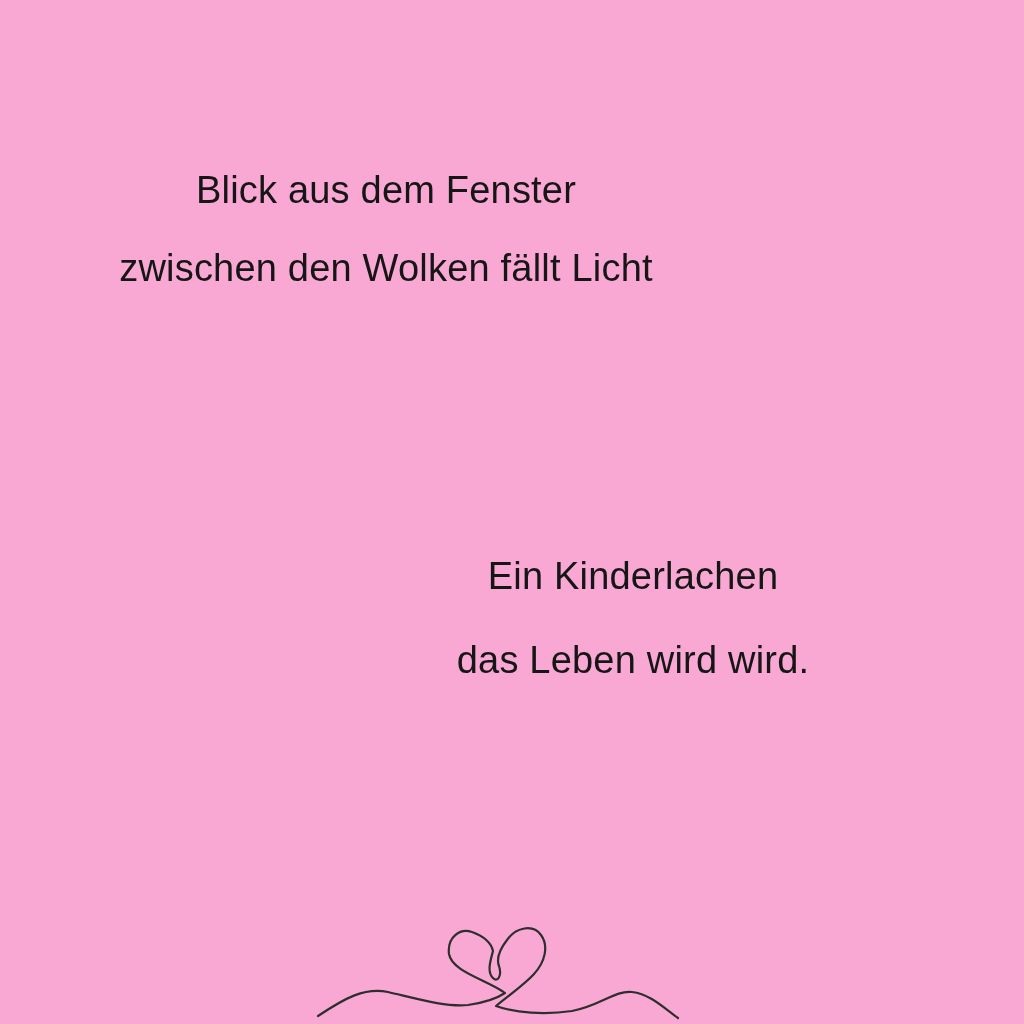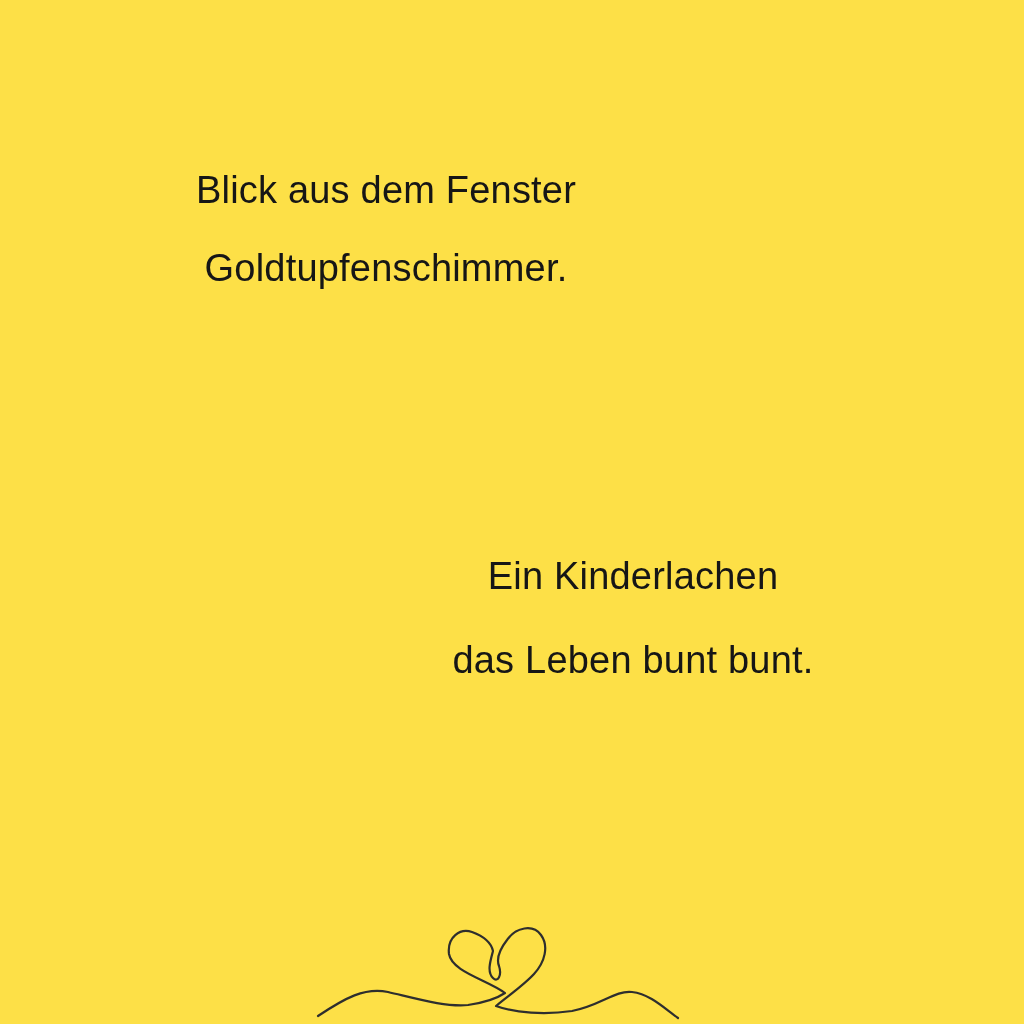--- a/index.html
+++ b/index.html
@@ -4,21 +4,21 @@
 <style>
   html, body {
     margin: 0;
     padding: 0;
     background: #ffffff;
   }
   .page {
     position: relative;
     width: 1024px;
     height: 1024px;
-    background: #fde047;
+    background: #f9a8d4;
     overflow: hidden;
     font-family: "Liberation Sans", sans-serif;
     color: #161616;
   }
   .stanza {
     position: absolute;
     width: 772px;
     text-align: center;
     font-size: 38px;
     font-weight: 400;
@@ -53,26 +53,26 @@
     stroke-linejoin: round;
   }
 </style>
 </head>
 <body>
 
 <div class="page">
 
   <div class="stanza stanza-1">
     <div class="poem-line">Blick aus dem Fenster</div>
-    <div class="poem-line">Goldtupfenschimmer.</div>
+    <div class="poem-line">zwischen den Wolken fällt Licht</div>
   </div>
 
   <div class="stanza stanza-2">
     <div class="poem-line">Ein Kinderlachen</div>
-    <div class="poem-line">das Leben bunt bunt.</div>
+    <div class="poem-line">das Leben wird wird.</div>
   </div>
 
   <svg class="flourish" viewBox="0 0 400 106" xmlns="http://www.w3.org/2000/svg" aria-hidden="true">
     <path d="M 18 98
              C 45 80, 65 69, 88 74
              C 118 81, 145 89, 168 87
              C 182 85, 196 81, 205 75
              C 188 62, 152 54, 149 36
              C 147 19, 160 10, 172 14
              C 183 18, 191 24, 193 33

